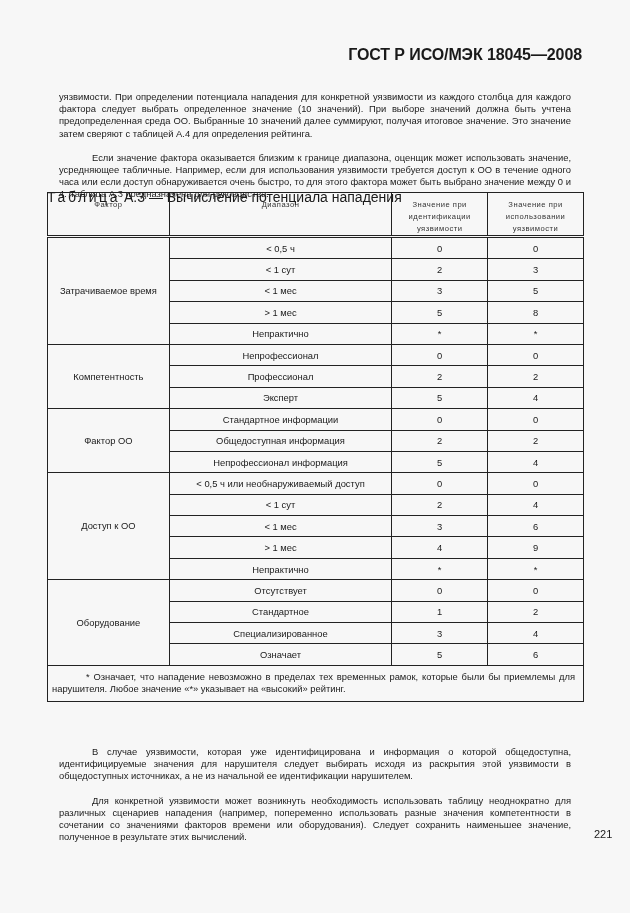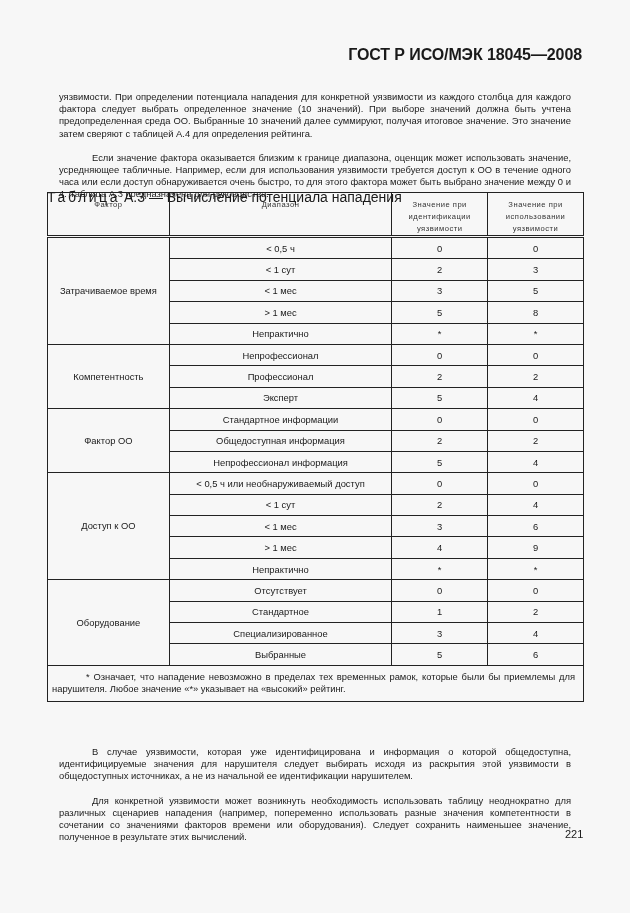--- a/index.html
+++ b/index.html
@@ -27,21 +27,21 @@
   table.t th {
     font-weight:normal; font-size:7.6px; letter-spacing:0.5px; color:#333; vertical-align:top; padding-top:6px;
     height:35px; border-bottom:3px double #222; line-height:12px;
   }
   table.t td { height:20.4px; }
   table.t td.factor { line-height:12px; }
   table.t td.note {
     text-align:justify; padding:5px 8px 6px 4px; height:auto; line-height:12px;margin-top:24px;
   }
   table.t td.note span.ind { display:inline-block; width:34px; }
-  .pagenum { position:absolute; left:565px; top:828px; font-size:11px; }
+  .pagenum { position:absolute; left:594px; top:828px; font-size:11px; }
 </style>
 </head>
 <body>
 
 <div class="header">ГОСТ Р ИСО/МЭК 18045—2008</div>
 
 <div class="para" style="top:79px;">
   <p>уязвимости. При определении потенциала нападения для конкретной уязвимости из каждого столбца для каждого фактора следует выбрать определенное значение (10 значений). При выборе значений должна быть учтена предопределенная среда ОО. Выбранные 10 значений далее суммируют, получая итоговое значение. Это значение затем сверяют с таблицей А.4 для определения рейтинга.</p>
   <p class="ind">Если значение фактора оказывается близким к границе диапазона, оценщик может использовать значение, усредняющее табличные. Например, если для использования уязвимости требуется доступ к ОО в течение одного часа или если доступ обнаруживается очень быстро, то для этого фактора может быть выбрано значение между 0 и 4. Таблица А.3 предназначена для руководства.</p>
 </div>
@@ -160,21 +160,21 @@
         <td>Стандартное</td>
         <td>1</td>
         <td>2</td>
       </tr>
       <tr>
         <td>Специализированное</td>
         <td>3</td>
         <td>4</td>
       </tr>
       <tr>
-        <td>Выбранные</td>
+        <td>Означает</td>
         <td>5</td>
         <td>6</td>
       </tr>
     </tbody>
   <tfoot>
     <tr>
       <td colspan="4" class="note"><span class="ind"></span><span>* Означает, что нападение невозможно в пределах тех временных рамок, которые были бы  приемлемы для нарушителя. Любое значение «*» указывает на «высокий» рейтинг.</span></td>
     </tr>
   </tfoot>
 </table>

